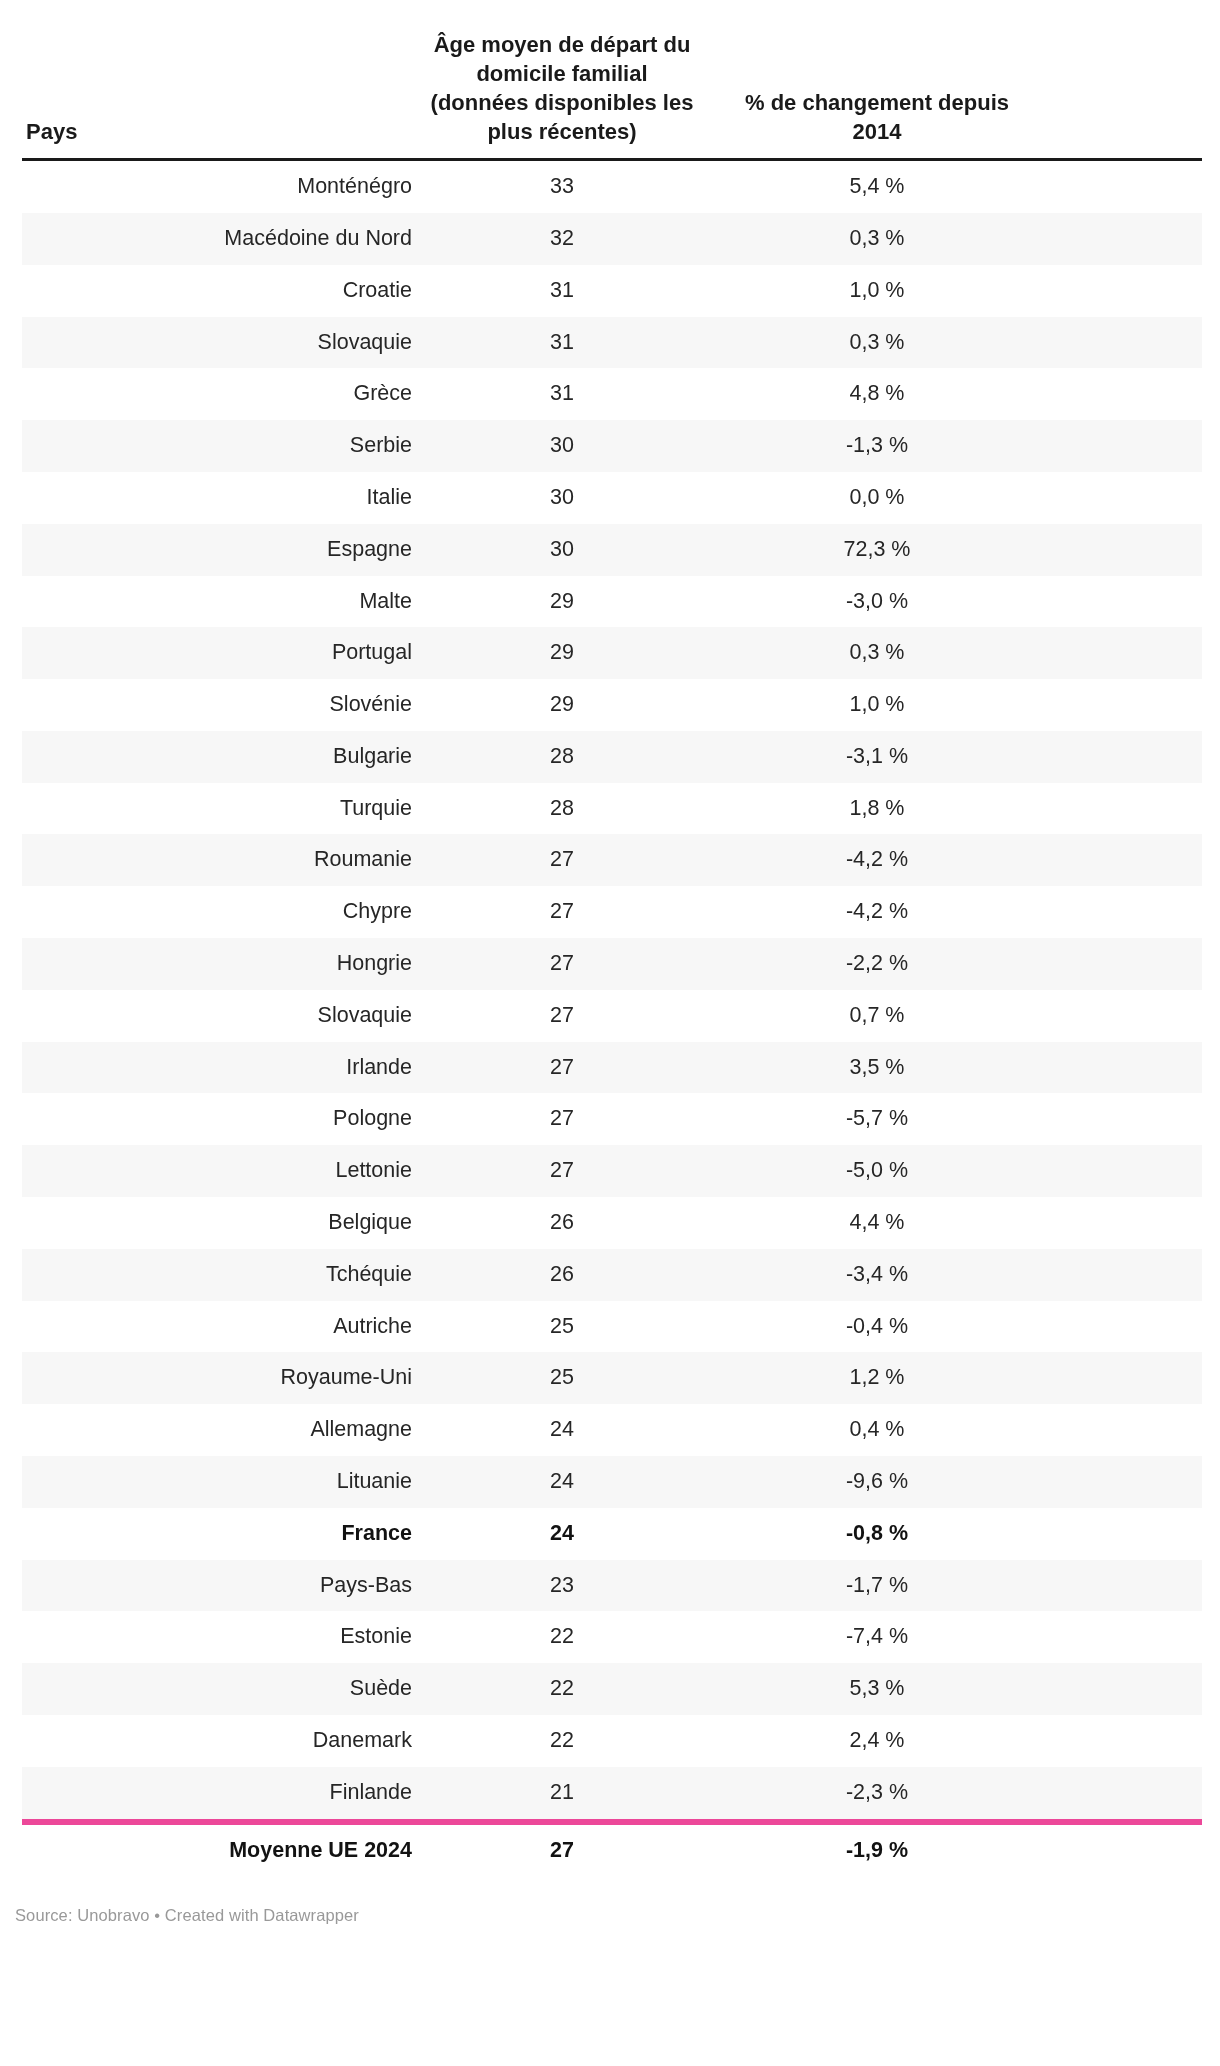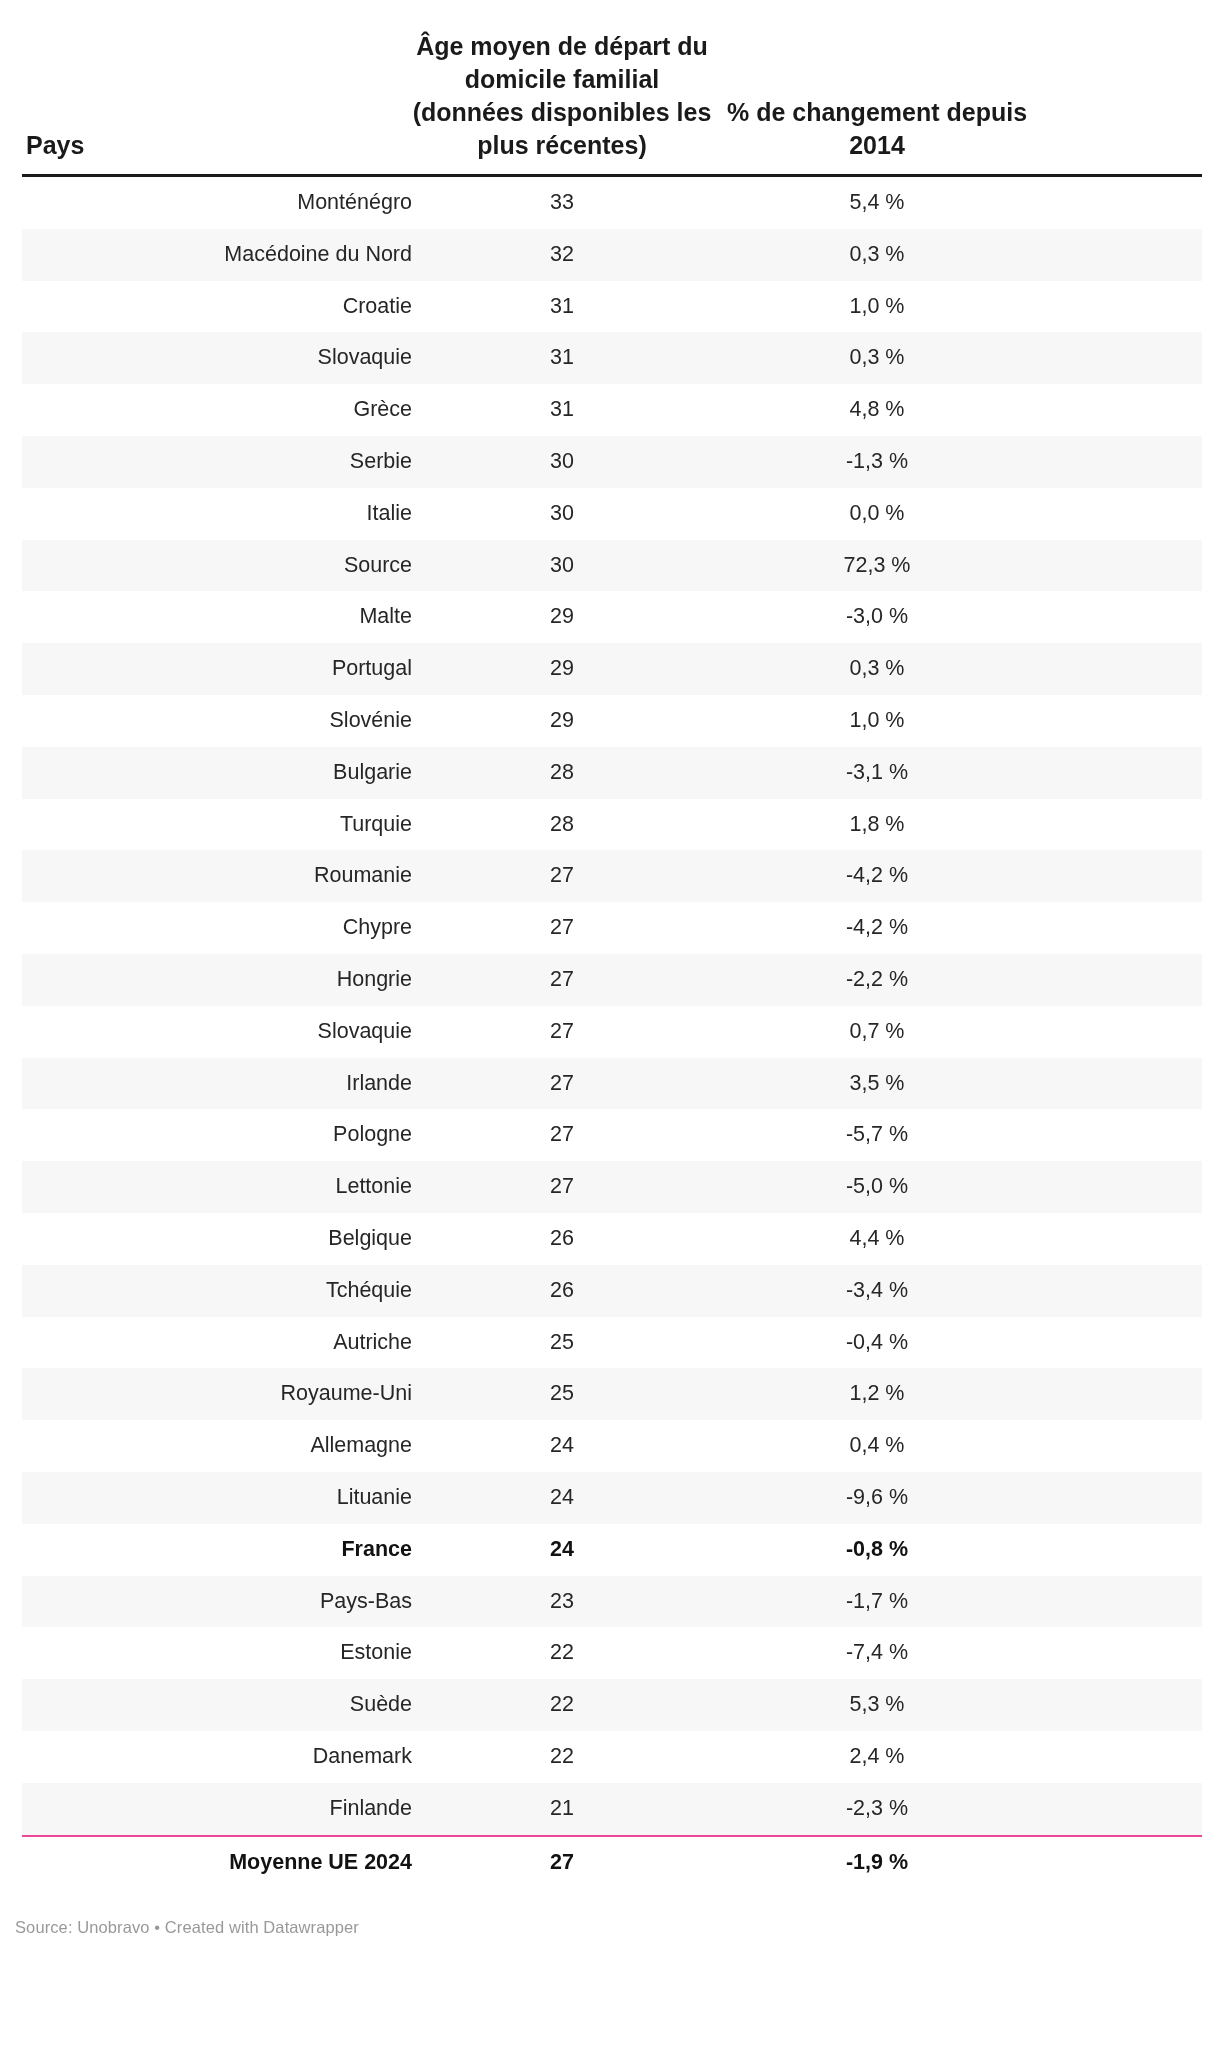--- a/index.html
+++ b/index.html
@@ -23,21 +23,21 @@
     margin: 0 0 0 22px;
     border-collapse: collapse;
     table-layout: fixed;
   }
   table.data-table col.c-country { width: 390px; }
   table.data-table col.c-age { width: 300px; }
   table.data-table col.c-change { width: 330px; }
   table.data-table col.c-pad { width: 160px; }
 
   thead th {
-    font-size: 25px;
+    font-size: 22px;
     font-weight: bold;
     color: #1a1a1a;
     vertical-align: bottom;
     padding: 0 0 12px 0;
     line-height: 1.32;
   }
   thead th.h-country {
     text-align: left;
     padding-left: 4px;
   }
@@ -70,21 +70,21 @@
     text-align: center;
   }
   tbody tr.alt td {
     background: #f7f7f7;
   }
   tbody tr.bold td {
     font-weight: bold;
     color: #121212;
   }
   tbody tr.rule-top td {
-    border-top: 2px solid #ec4899;
+    border-top: 6px solid #ec4899;
     margin-left: 48px;
   }
   .footer {
     margin: 30px 0 0 15px;
     font-size: 16.5px;
     color: #999999;
     padding-bottom: 26px;
     letter-spacing: 0.1px;
   }
 </style>
@@ -153,21 +153,21 @@
           <td class="v-change">-1,3 %</td>
           <td></td>
         </tr>
         <tr>
           <td class="v-country">Italie</td>
           <td class="v-age">30</td>
           <td class="v-change">0,0 %</td>
           <td></td>
         </tr>
         <tr class="alt">
-          <td class="v-country">Source</td>
+          <td class="v-country">Espagne</td>
           <td class="v-age">30</td>
           <td class="v-change">72,3 %</td>
           <td></td>
         </tr>
         <tr>
           <td class="v-country">Malte</td>
           <td class="v-age">29</td>
           <td class="v-change">-3,0 %</td>
           <td></td>
         </tr>

